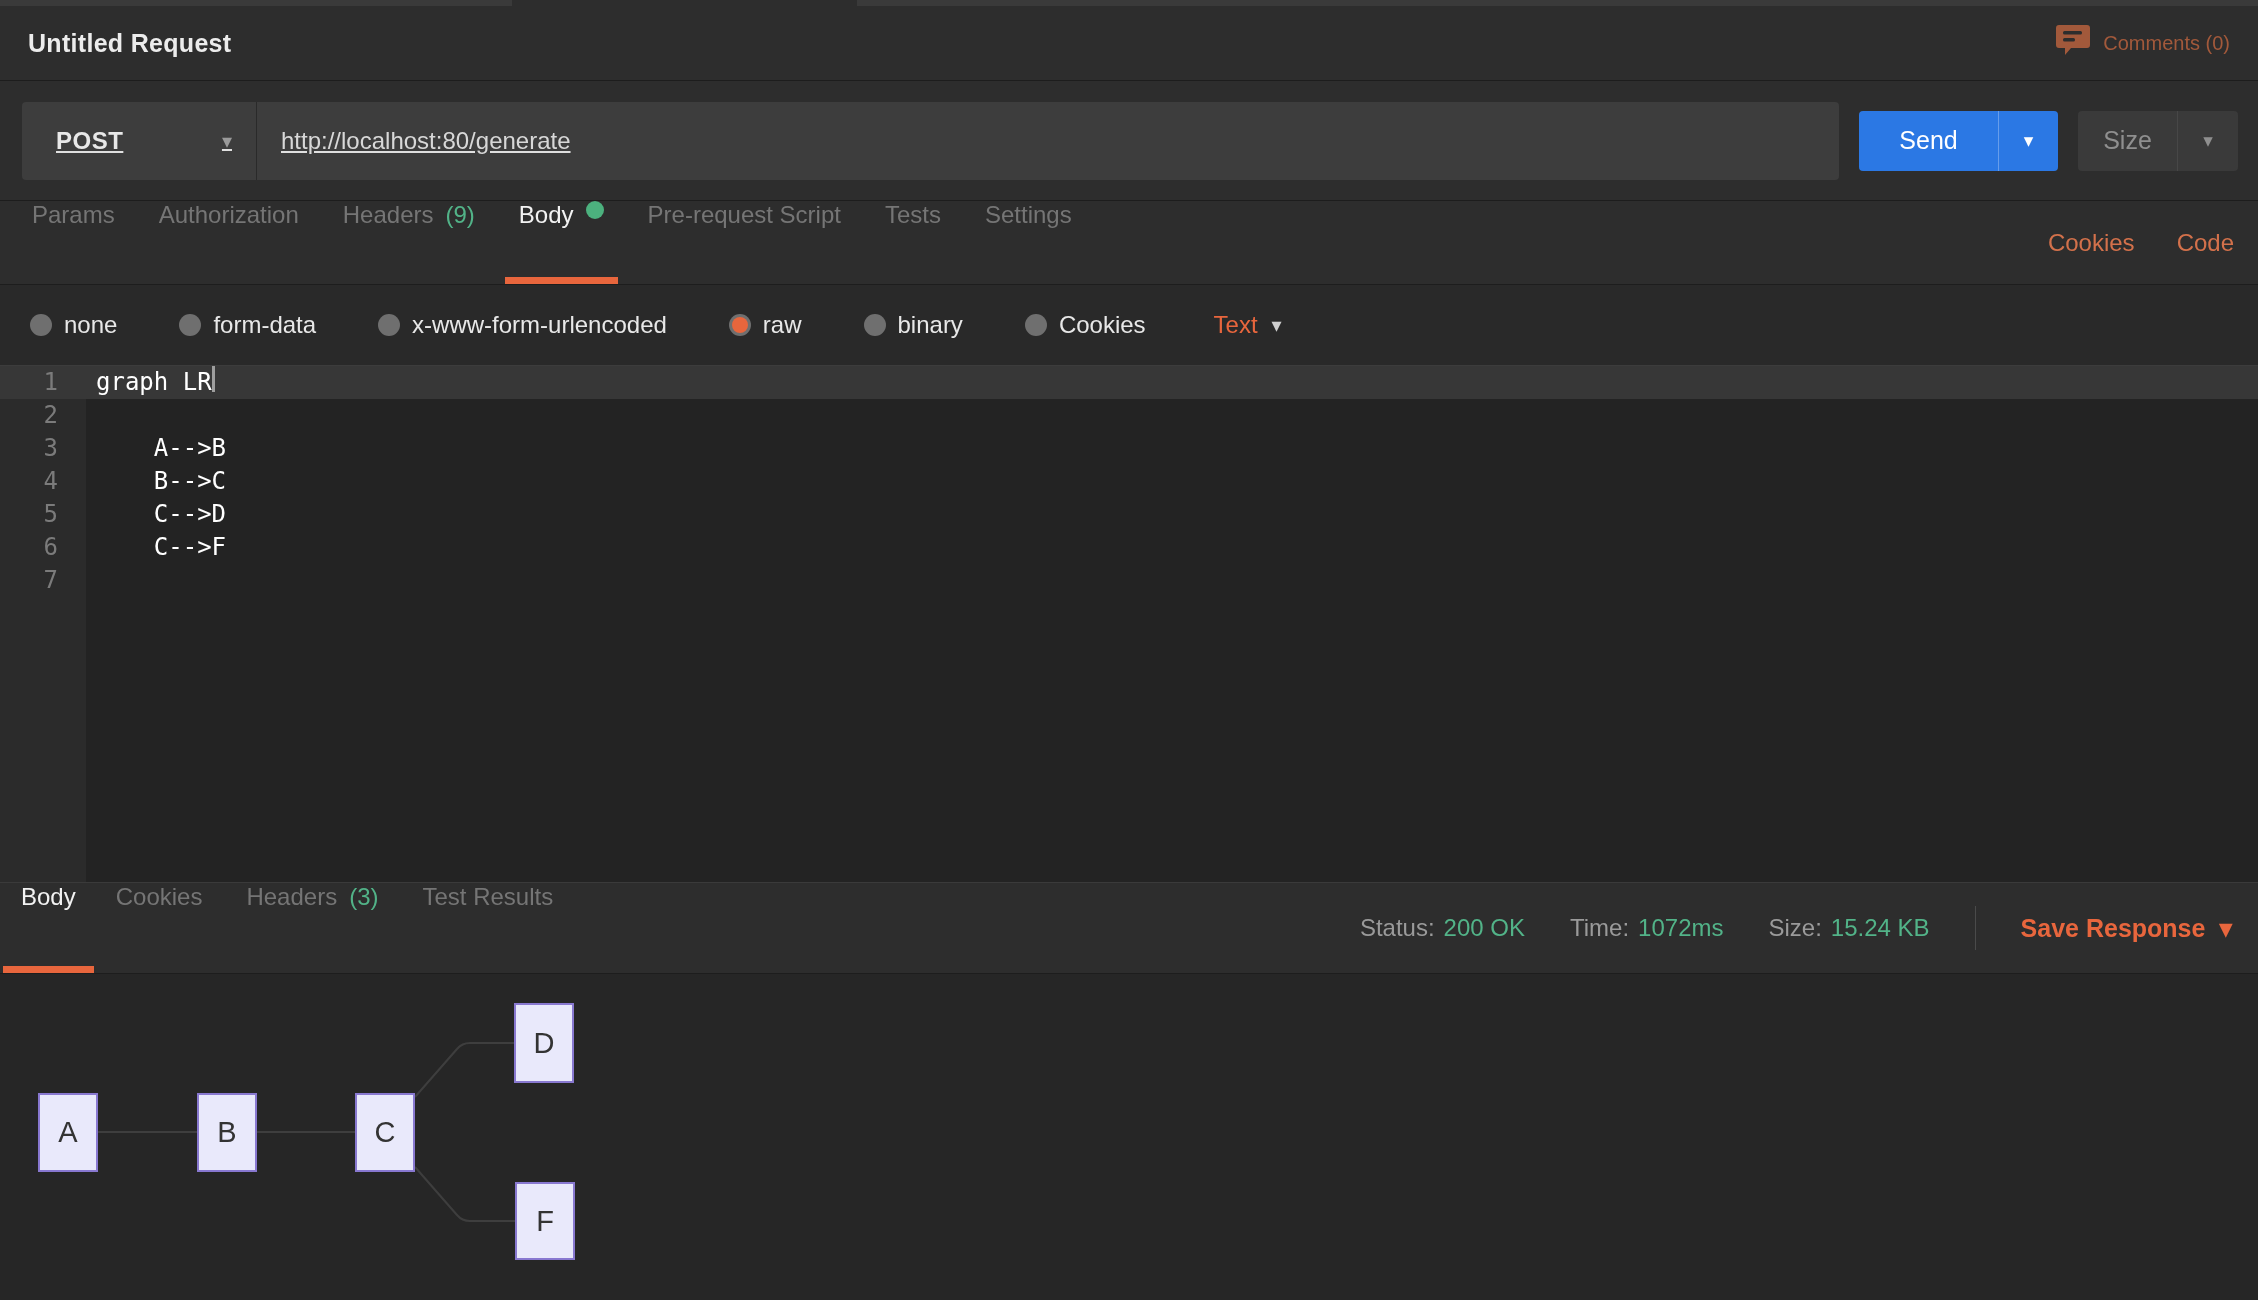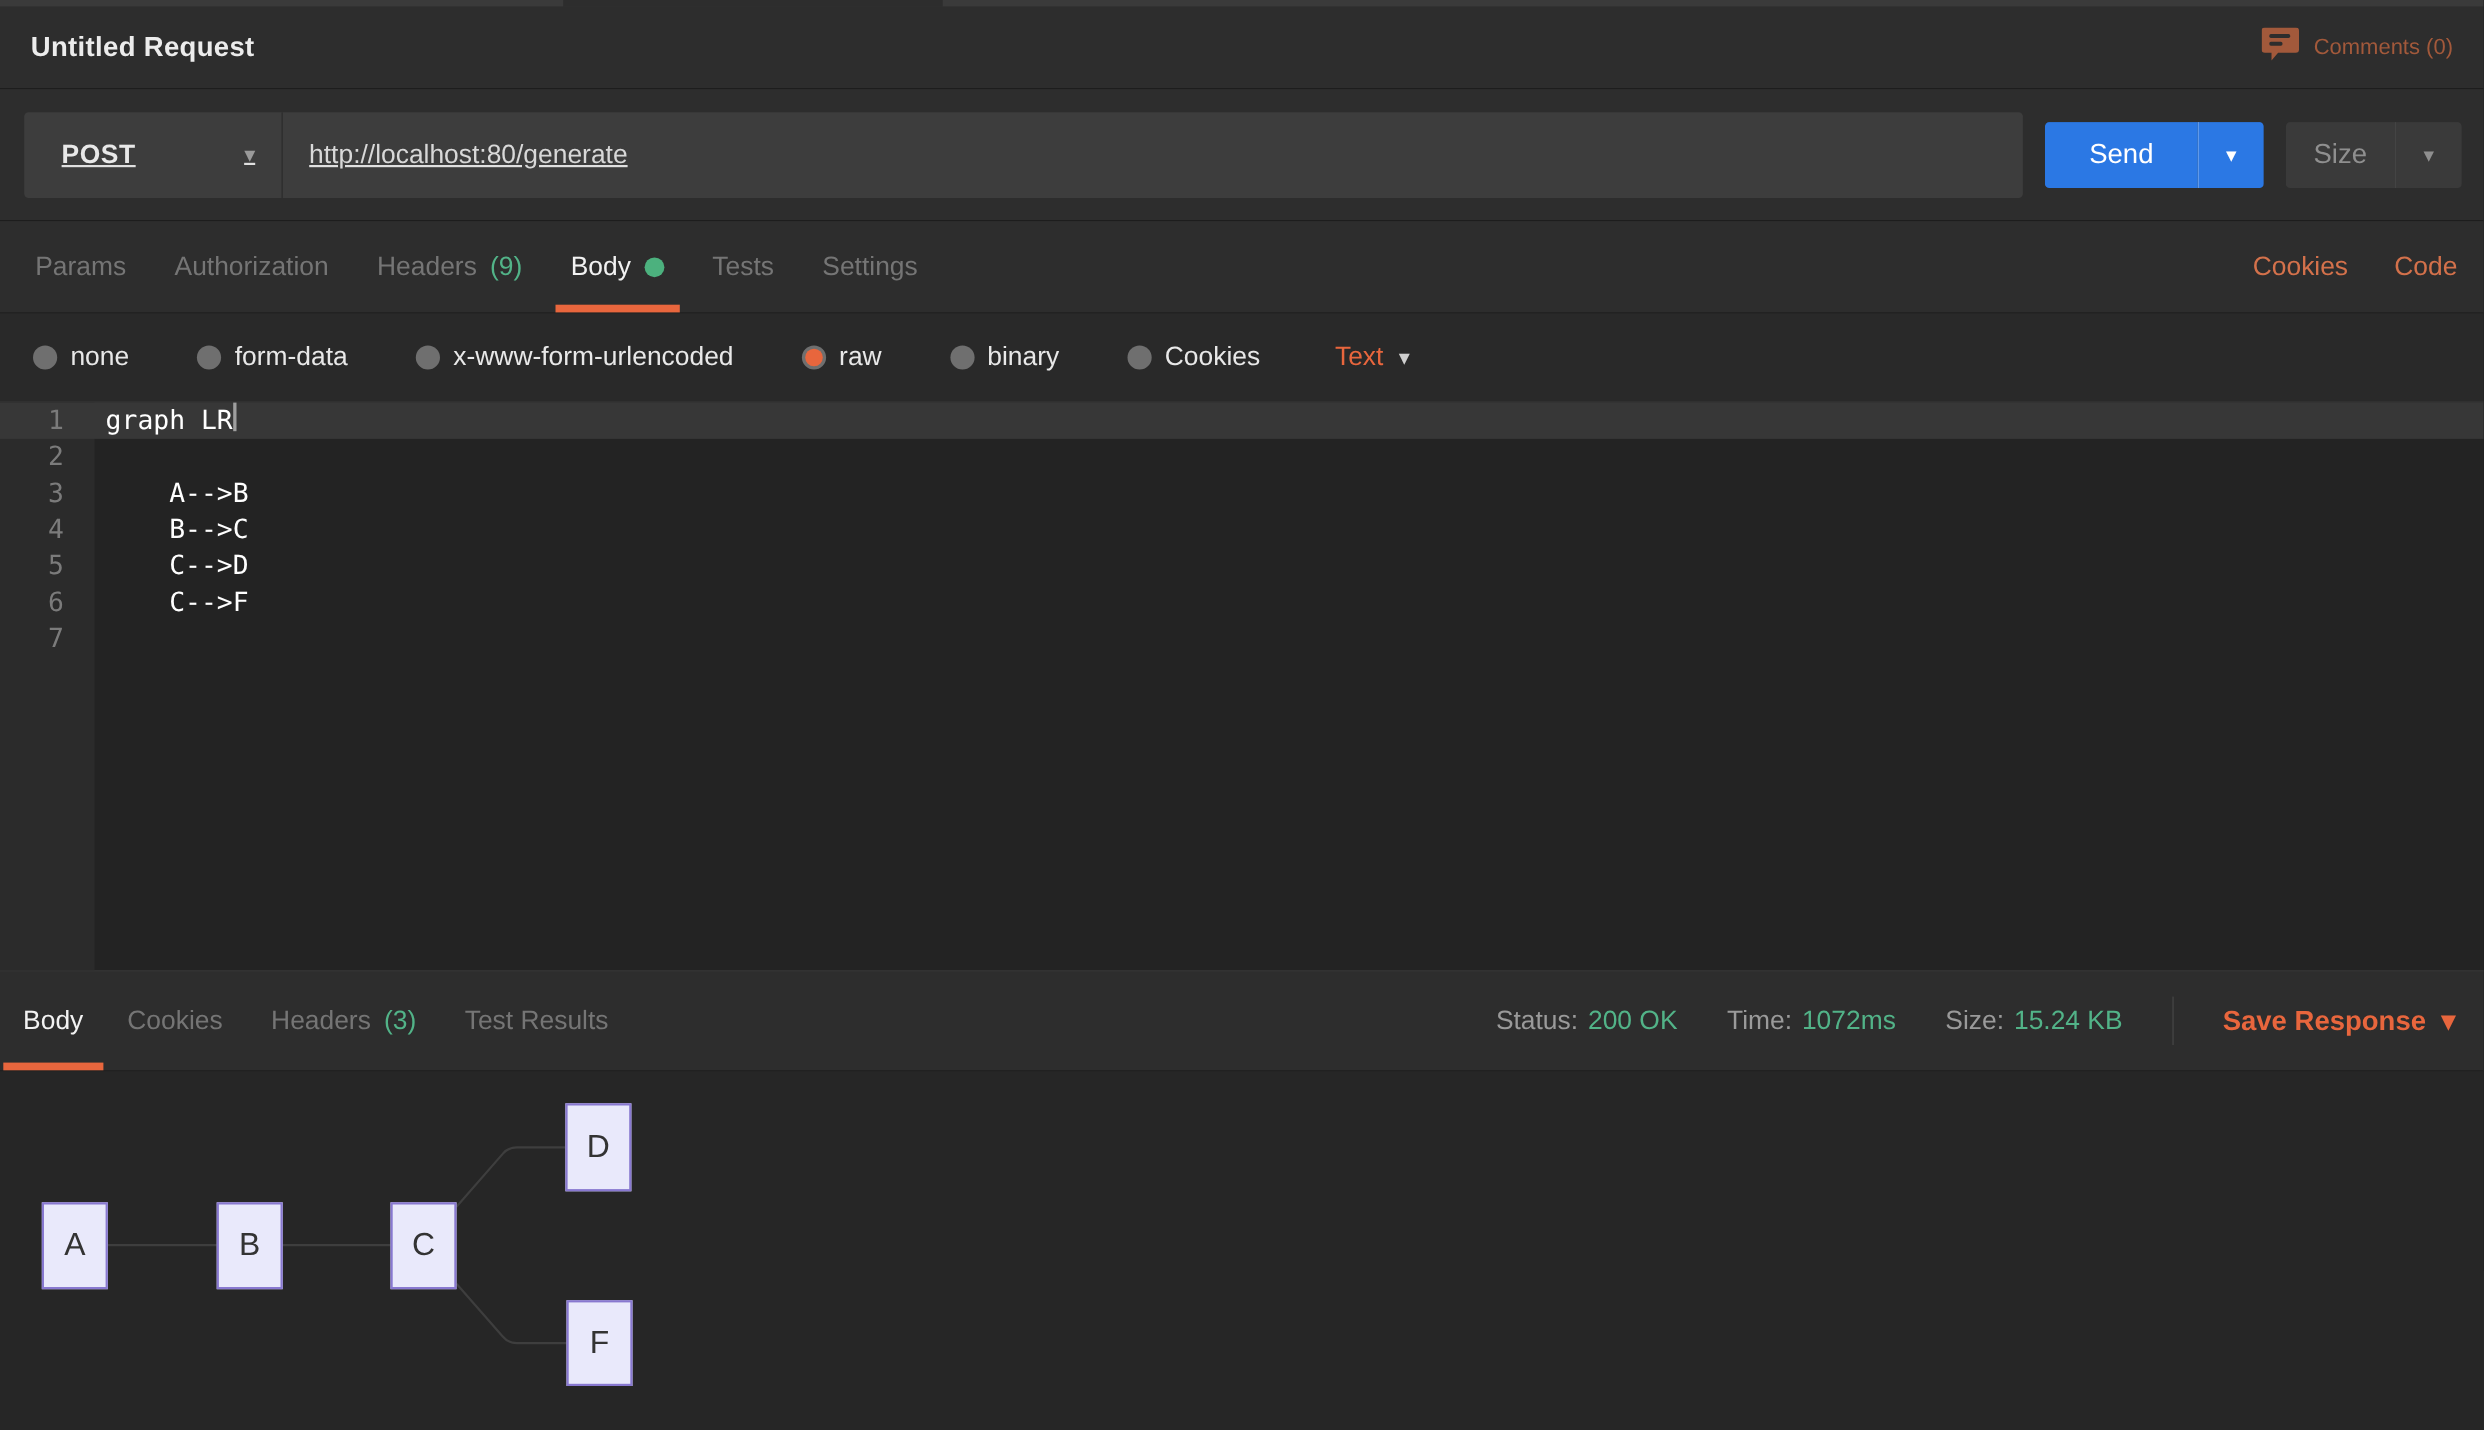--- a/index.html
+++ b/index.html
@@ -24,21 +24,21 @@
   .method .caret { margin-left:auto; margin-right:24px; color:#9a9a9a; font-size:20px; }
   .url-input { flex:1; background:transparent; border:none; outline:none; color:#d8d8d8; font-size:24px; padding-left:24px; font-family:"Liberation Sans", sans-serif; }
   .btn-group { display:flex; height:60px; border-radius:4px; overflow:hidden; margin-left:20px; }
   .send-main { width:139px; background:#2b78e4; color:#ffffff; font-size:25px; border:none; cursor:pointer; font-family:"Liberation Sans", sans-serif; }
   .send-caret { width:60px; background:#2b78e4; color:#ffffff; font-size:19px; border:none; border-left:1px solid rgba(255,255,255,.28); cursor:pointer; }
   .save-main { width:99px; background:#3a3a3a; color:#8f8f8f; font-size:25px; border:none; cursor:pointer; font-family:"Liberation Sans", sans-serif; }
   .save-caret { width:61px; background:#3a3a3a; color:#8f8f8f; font-size:19px; border:none; border-left:1px solid #474747; cursor:pointer; }
 
   
   .tabsbar { height:84px; background:#2d2d2d; border-bottom:1px solid #1d1d1d; display:flex; align-items:stretch; padding-left:10px; font-size:24px; color:#757575; }
-  .rtab { position:relative; display:flex; align-items:center; gap:12px; padding:0 22px; cursor:pointer; white-space:nowrap; }
+  .rtab { position:relative; display:flex; gap:12px; padding:0 22px; cursor:pointer; white-space:nowrap; }
   .rtab .count { color:#52b388; }
   .rtab.active { color:#f2f2f2; }
   .rtab.active .underline { position:absolute; left:8px; right:8px; bottom:0; height:7px; background:#e8663d; }
   .dot-green { width:18px; height:18px; border-radius:50%; background:#4cb17e; display:inline-block; }
   .tabsbar .links { margin-left:auto; display:flex; align-items:center; gap:42px; margin-right:24px; }
   .link-orange { color:#d3714b; cursor:pointer; }
 
   
   .options-row { height:80px; background:#292929; display:flex; align-items:center; padding-left:30px; gap:62px; font-size:24px; color:#e8e8e8; }
   .opt { display:flex; align-items:center; gap:12px; cursor:pointer; white-space:nowrap; }
@@ -127,20 +127,23 @@
       <span>Authorization</span>
     </div>
     <div class="rtab">
       <span>Headers</span>
       <span class="count">(9)</span>
     </div>
     <div class="rtab active">
       <span>Body</span>
       <span class="dot-green"></span>
       <span class="underline"></span>
+    </div>
+    <div class="rtab">
+      <span>Pre-request Script</span>
     </div>
     <div class="rtab">
       <span>Tests</span>
     </div>
     <div class="rtab">
       <span>Settings</span>
     </div>
     <div class="links">
       <span class="link-orange">Cookies</span>
       <span class="link-orange">Code</span>

